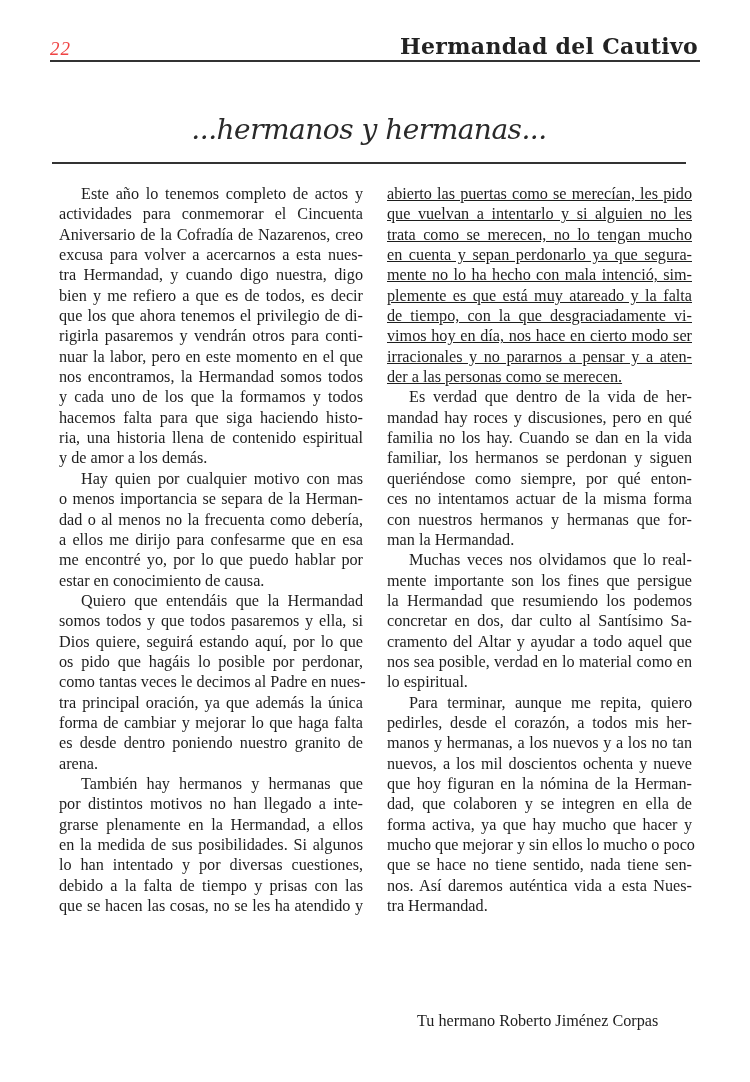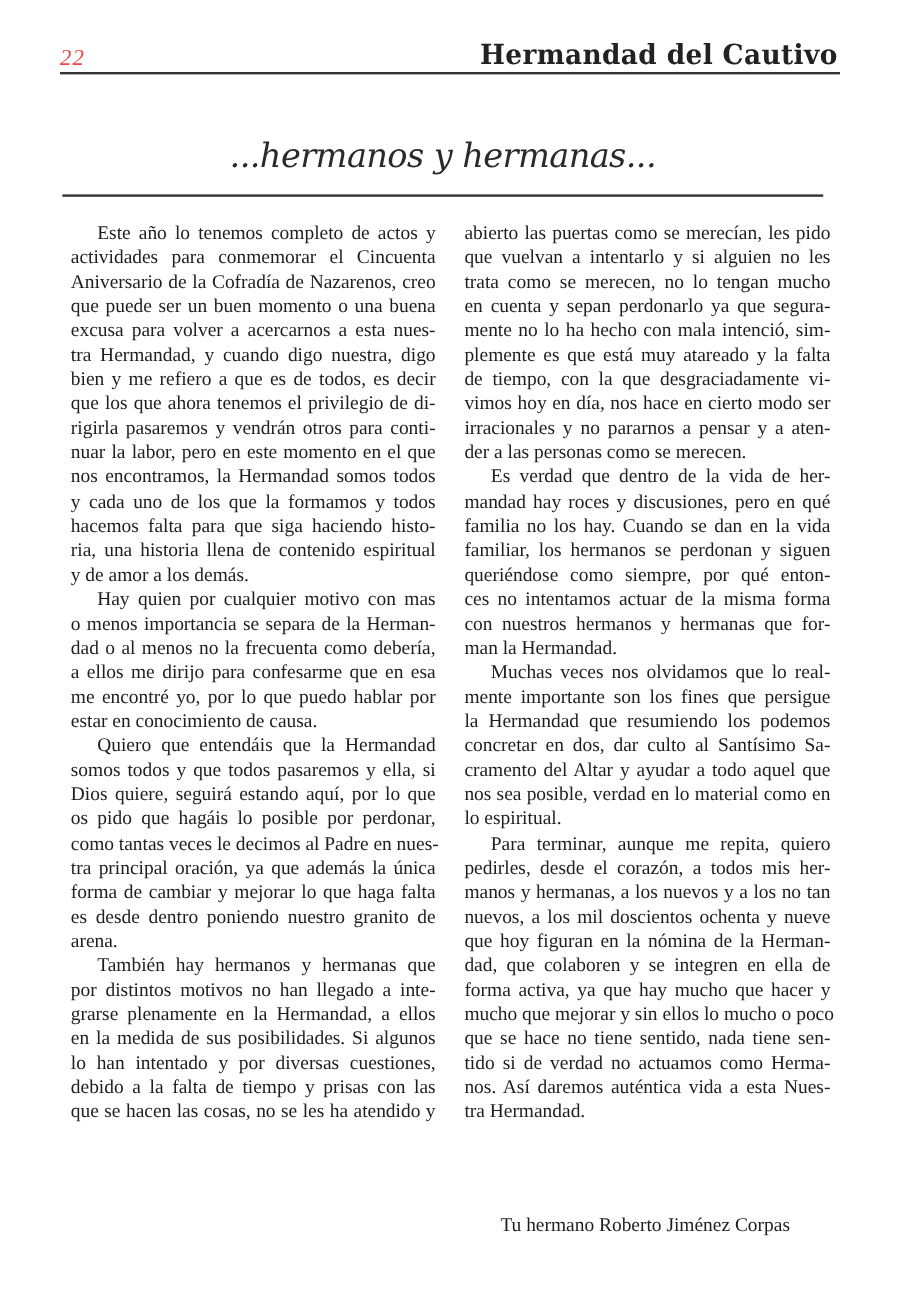--- a/index.html
+++ b/index.html
@@ -27,21 +27,20 @@
   <div class="header-rule"></div>
 
   <h1 class="title" style="margin:0;font-weight:normal;">...hermanos y hermanas...</h1>
   <div class="title-rule"></div>
 
   <div class="col col-left">
       <p style="text-indent: 0px;">
         <span class="line" style="padding-left: 22px;">Este año lo tenemos completo de actos y</span>
         <span class="line">actividades para conmemorar el Cincuenta</span>
         <span class="line">Aniversario de la Cofradía de Nazarenos, creo</span>
-        <span class="line">que puede ser un buen momento o una buena</span>
         <span class="line">excusa para volver a acercarnos a esta nues-</span>
         <span class="line">tra Hermandad, y cuando digo nuestra,  digo</span>
         <span class="line">bien y me refiero a que es de todos, es decir</span>
         <span class="line">que los que ahora tenemos el privilegio de di-</span>
         <span class="line">rigirla pasaremos y vendrán otros para conti-</span>
         <span class="line">nuar la labor, pero en este momento en el que</span>
         <span class="line">nos encontramos, la Hermandad somos todos</span>
         <span class="line">y cada uno de los que la formamos y todos</span>
         <span class="line">hacemos falta para que siga haciendo histo-</span>
         <span class="line">ria, una historia llena de contenido espiritual</span>
@@ -70,21 +69,21 @@
         <span class="line" style="padding-left: 22px;">También hay hermanos y hermanas que</span>
         <span class="line">por distintos motivos no han llegado a inte-</span>
         <span class="line">grarse plenamente en la Hermandad, a ellos</span>
         <span class="line">en la medida de sus posibilidades. Si algunos</span>
         <span class="line">lo han intentado y por diversas cuestiones,</span>
         <span class="line">debido a la falta de tiempo y prisas con las</span>
         <span class="line">que se hacen las cosas, no se les ha atendido y</span>
       </p>
     </div>
   <div class="col col-right">
-      <p class="cont" style="text-indent: 0px;">
+      <p class="cont" style="text-indent: 0px; text-decoration: underline;">
         <span class="line">abierto las puertas como se merecían, les pido</span>
         <span class="line">que vuelvan a intentarlo y si alguien no les</span>
         <span class="line">trata como se merecen, no lo tengan mucho</span>
         <span class="line">en cuenta y sepan perdonarlo ya que segura-</span>
         <span class="line">mente no lo ha hecho con mala intenció, sim-</span>
         <span class="line">plemente es que está muy atareado y la falta</span>
         <span class="line">de tiempo,  con la que desgraciadamente vi-</span>
         <span class="line">vimos hoy en día, nos hace en cierto modo ser</span>
         <span class="line">irracionales y no pararnos a pensar y a aten-</span>
         <span class="line last">der a las personas como se merecen.</span>
@@ -111,20 +110,19 @@
       <p style="text-indent: 0px;">
         <span class="line" style="padding-left: 22px;">Para terminar, aunque me repita, quiero</span>
         <span class="line">pedirles, desde el corazón,  a todos mis her-</span>
         <span class="line">manos y hermanas, a los nuevos y a los no tan</span>
         <span class="line">nuevos, a los mil doscientos ochenta y nueve</span>
         <span class="line">que hoy figuran en la nómina de la Herman-</span>
         <span class="line">dad, que colaboren y se integren en ella de</span>
         <span class="line">forma activa, ya que hay mucho que  hacer y</span>
         <span class="line">mucho que mejorar y sin ellos lo mucho o poco</span>
         <span class="line">que se hace no tiene sentido, nada tiene sen-</span>
-        <span class="line">tido si de verdad no actuamos como Herma-</span>
         <span class="line">nos. Así daremos auténtica  vida a esta Nues-</span>
         <span class="line last">tra Hermandad.</span>
       </p>
     </div>
 
   <div class="signature">Tu hermano Roberto Jiménez Corpas</div>
 </div>
 
 </body></html>

